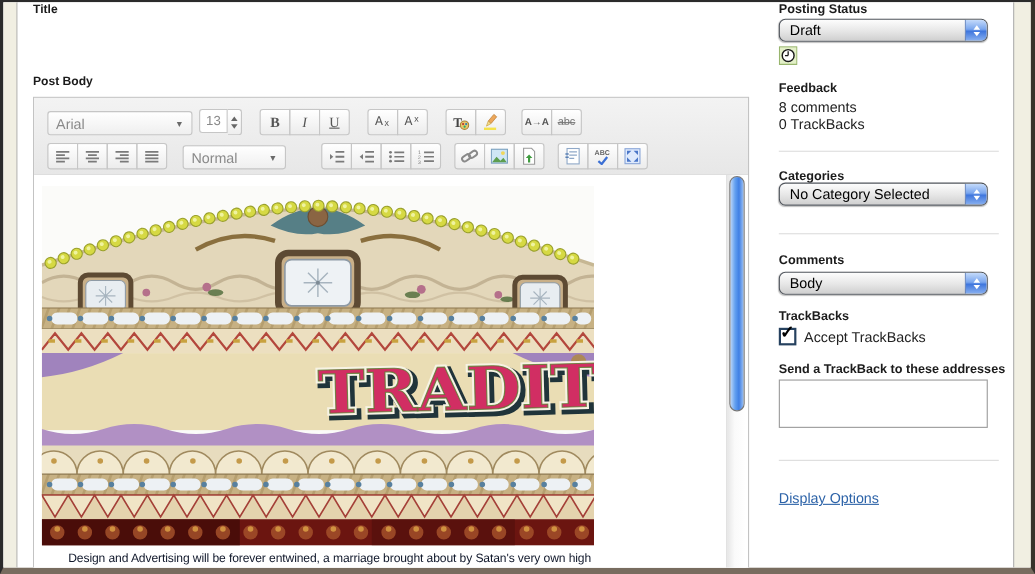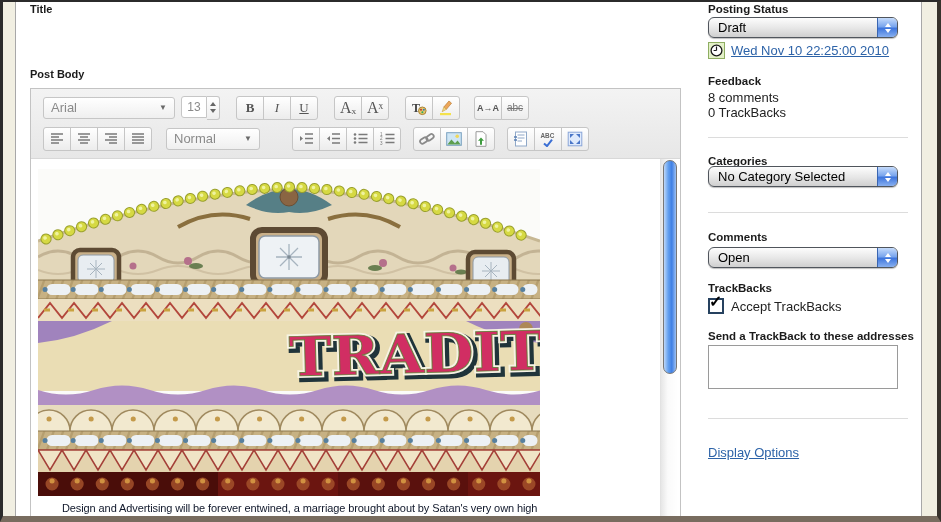--- a/index.html
+++ b/index.html
@@ -15,42 +15,42 @@
   .field-label{position:absolute;font-size:11px;font-weight:bold;color:#1b1b1b;}
 
   .title-input{position:absolute;left:10px;top:15px;width:657px;height:34px;box-sizing:border-box;
     border:1px solid #b9b9b9;background:#fff;display:flex;align-items:center;padding:0 7px;
     font-size:17px;font-weight:bold;letter-spacing:-0.4px;color:#000;white-space:nowrap;overflow:hidden;}
 
   
   .editor{position:absolute;left:14px;top:86px;width:651px;height:436px;box-sizing:border-box;
     border:1px solid #c3c3c3;background:#fff;}
   .toolbar{background:linear-gradient(#f3f3f3,#e7e7e7);border-bottom:1px solid #d8d8d8;padding:3px 6px 4px 12px;}
-  .tb-row{display:flex;align-items:center;height:31px;}
+  .tb-row{display:flex;align-items:flex-end;height:31px;}
   .tb-select{height:22px;box-sizing:border-box;border:1px solid #c6c6c6;border-radius:3px;
     background:linear-gradient(#fff,#efefef);display:flex;align-items:center;justify-content:space-between;
     padding:0 7px;color:#8a8a8a;font-size:13px;}
   .tb-caret{font-size:8px;color:#6a6a6a;margin-left:8px;}
   .size-box{width:26px;height:22px;box-sizing:border-box;border:1px solid #c6c6c6;border-radius:3px 0 0 3px;
     background:#fff;display:flex;align-items:center;justify-content:center;font-size:12px;color:#8a8a8a;}
   .stepper{display:flex;flex-direction:column;justify-content:center;gap:3px;width:12px;height:22px;
     border:1px solid #c6c6c6;border-left:none;border-radius:0 3px 3px 0;background:linear-gradient(#fff,#eee);align-items:center;}
   .tri-up{width:0;height:0;border-left:3px solid transparent;border-right:3px solid transparent;border-bottom:4px solid #666;}
   .tri-down{width:0;height:0;border-left:3px solid transparent;border-right:3px solid transparent;border-top:4px solid #666;}
   .tb-group{display:flex;}
   .tb-btn{width:28px;height:24px;box-sizing:border-box;display:flex;align-items:center;justify-content:center;
     background:linear-gradient(#fff,#ececec);border:1px solid #c6c6c6;color:#555;font-size:13px;}
   .tb-group .tb-btn + .tb-btn{margin-left:-1px;}
   .tb-group .tb-btn:first-child{border-radius:3px 0 0 3px;}
   .tb-group .tb-btn:last-child{border-radius:0 3px 3px 0;}
   .tb-group .tb-btn:only-child{border-radius:3px;}
   .g-bold{font-weight:bold;font-family:"Liberation Serif",serif;}
   .g-italic{font-style:italic;font-family:"Liberation Serif",serif;}
   .g-under{text-decoration:underline;font-family:"Liberation Serif",serif;}
-  .g-sub,.g-sup{font-family:Liberation Serif, serif;font-size:16px;}
+  .g-sub,.g-sup{font-family:Liberation Mono, monospace;font-size:12px;}
   .g-strike{text-decoration:line-through;font-size:10px;color:#777;}
   .g-fontchange{font-size:9px;font-weight:bold;color:#555;}
 
   .canvas{position:relative;height:369px;background:#fff;overflow:hidden;}
   .post-image{position:absolute;left:7px;top:10px;width:502px;height:327px;}
   .post-paragraph{position:absolute;left:7px;top:343px;width:620px;font-size:11px;letter-spacing:-0.1px;color:#0f172a;margin-left:24px;}
   .scrollbar{position:absolute;top:0;right:2px;width:17px;height:100%;
     background:linear-gradient(90deg,#e6e6e6,#fafafa 40%,#fff);border-left:1px solid #e2e2e2;}
   .scroll-thumb{position:absolute;top:1px;left:2px;width:12px;height:212px;border-radius:7px;border:1px solid #777;
     background:linear-gradient(90deg,#bdd7f9,#64a1f0 35%,#3f7fe4 65%,#9dc1f3);}
@@ -356,21 +356,20 @@
             <i class="w-up"></i>
             <i class="w-down"></i>
           </span>
       </div>
       <div class="date-row" style="top:40px">
         <svg width="17" height="17" viewBox="0 0 17 17">
           <rect x="0.5" y="0.5" width="16" height="16" fill="#e3f0c8" stroke="#8fae62"></rect>
           <circle cx="8.5" cy="8.5" r="5.4" fill="#fff" stroke="#1a1a1a" stroke-width="1.3"></circle>
           <path d="M8.5,8.5 L8.5,4.6 M8.5,8.5 L5.6,8.5" stroke="#1a1a1a" stroke-width="1.2"></path>
         </svg>
-        <span class="sb-link" style="position:static">Wed Nov 10 22:25:00 2010</span>
       </div>
 
       <div class="sb-label" style="top:73px">Feedback</div>
       <div class="sb-text" style="top:88px">8 comments</div>
       <div class="sb-text" style="top:103px">0 TrackBacks</div>
 
       <hr class="sb-hr" style="top:135px">
 
       <div class="sb-label" style="top:153px">Categories</div>
       <div class="aqua" style="top:164px">
@@ -378,21 +377,21 @@
         <span class="aqua-cap">
             <i class="w-up"></i>
             <i class="w-down"></i>
           </span>
       </div>
 
       <hr class="sb-hr" style="top:210px">
 
       <div class="sb-label" style="top:229px">Comments</div>
       <div class="aqua" style="top:245px">
-        <span>Open</span>
+        <span>Body</span>
         <span class="aqua-cap">
             <i class="w-up"></i>
             <i class="w-down"></i>
           </span>
       </div>
 
       <div class="sb-label" style="top:280px">TrackBacks</div>
       <div class="checkbox-row" style="top:296px">
         <span class="checkbox">
             <span class="mark">✓</span>

